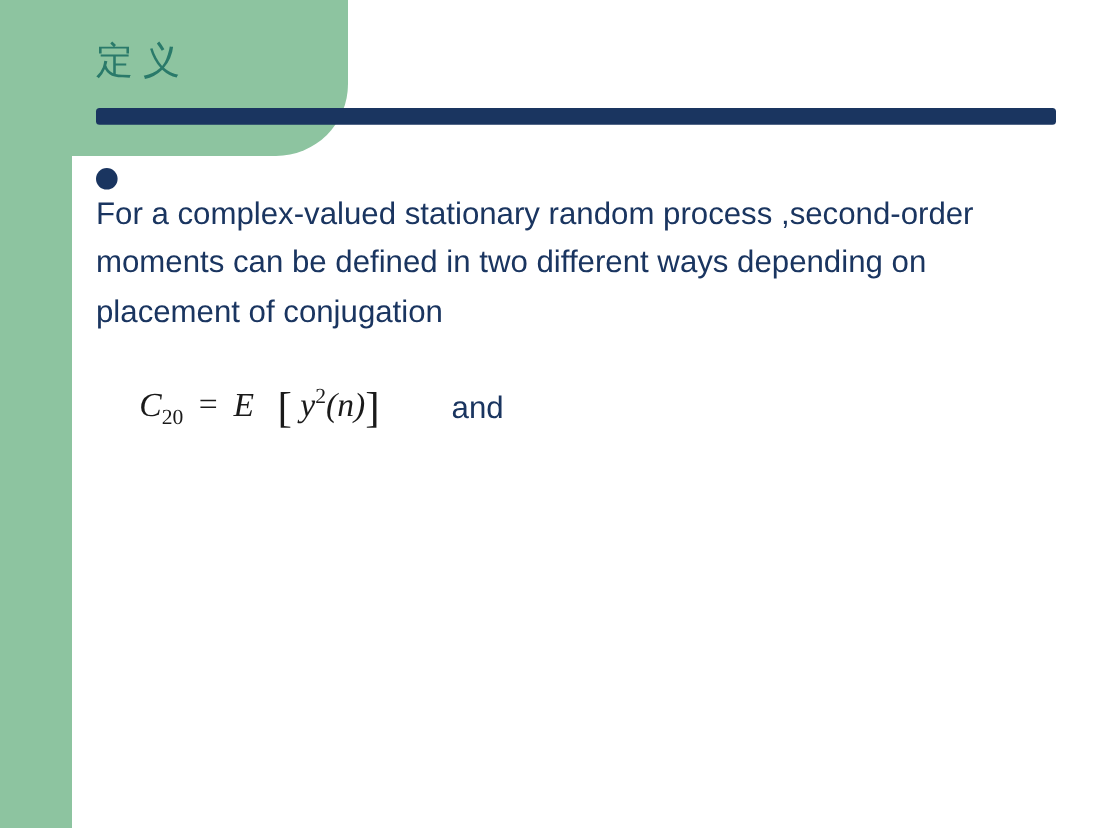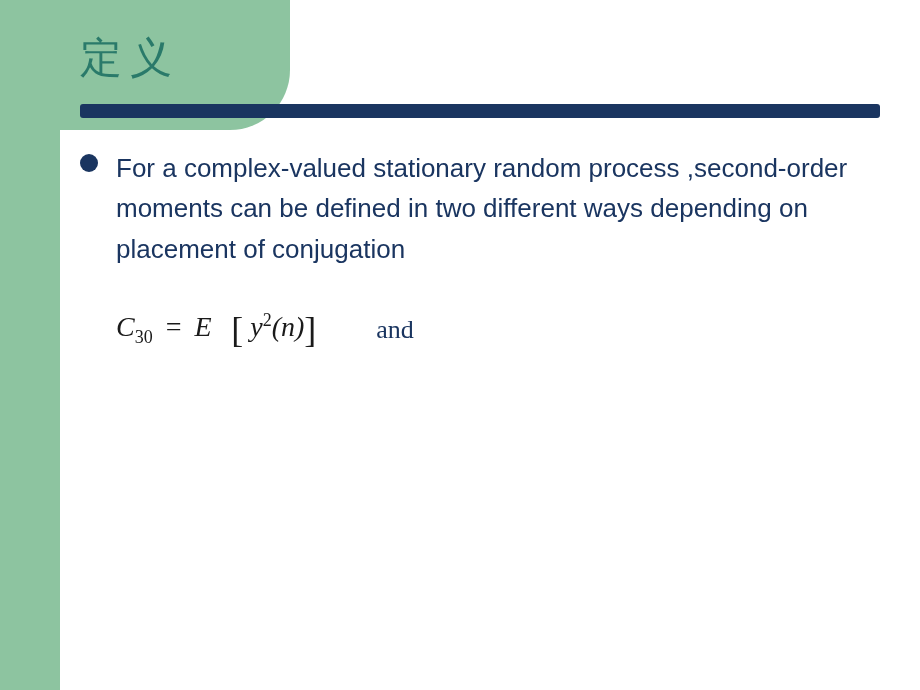--- a/index.html
+++ b/index.html
@@ -37,21 +37,21 @@
     .content {
       position: absolute;
       top: 30px;
       left: 80px;
       right: 40px;
       bottom: 40px;
     }
 
     
     .title {
-      font-size: 42px;
+      font-size: 31px;
       color: #2a7a6a;
       font-weight: normal;
       margin-bottom: 18px;
       font-family: Liberation Mono, monospace;
       letter-spacing: 8px;
     }
 
     
     .divider-bar {
       width: 100%;
@@ -59,20 +59,21 @@
       background: #1a3560;
       border-radius: 3px;
       margin-bottom: 30px;
     }
 
     
     .bullet-section {
       display: flex;
       align-items: flex-start;
       margin-bottom: 40px;
+      flex-direction: column;
     }
 
     .bullet-dot {
       width: 18px;
       height: 18px;
       background: #1a3560;
       border-radius: 50%;
       margin-top: 6px;
       margin-right: 18px;
       flex-shrink: 0;
@@ -95,21 +96,21 @@
     }
 
     .formula-block {
       font-family: "Times New Roman", Times, serif;
       font-size: 28px;
       color: #1a1a1a;
       font-style: italic;
     }
 
     .formula-and {
-      font-family: Liberation Serif, serif;
+      font-family: Liberation Sans, sans-serif;
       font-size: 26px;
       color: #1a3560;
       font-style: normal;
       margin: 4px 60px;
     }
     .math-sub {
       font-size: 18px;
       vertical-align: sub;
       font-style: normal;
     }
@@ -140,21 +141,21 @@
   <div class="divider-bar"></div>
 
   <div class="bullet-section">
     <div class="bullet-dot"></div>
     <div class="bullet-text">For a complex-valued stationary random process ,second-order moments can be defined in two different ways depending on placement of conjugation</div>
   </div>
 
   <div class="formula-row">
 
     <div class="formula-block">
-      <span class="math-em">C</span><span class="math-sub">30</span>
+      <span class="math-em">C</span><span class="math-sub">20</span>
       <span style="font-style:normal; margin:0 6px;">=</span>
       <span class="math-em">E</span>
       <span style="font-style:normal;"> </span>
       <span class="math-big">[</span>
       <span class="math-em">y</span><span class="math-sup">2</span>(<span class="math-em">n</span>)<span class="math-big">]</span>
     </div>
 
     <div class="formula-and">and</div>
 
 

